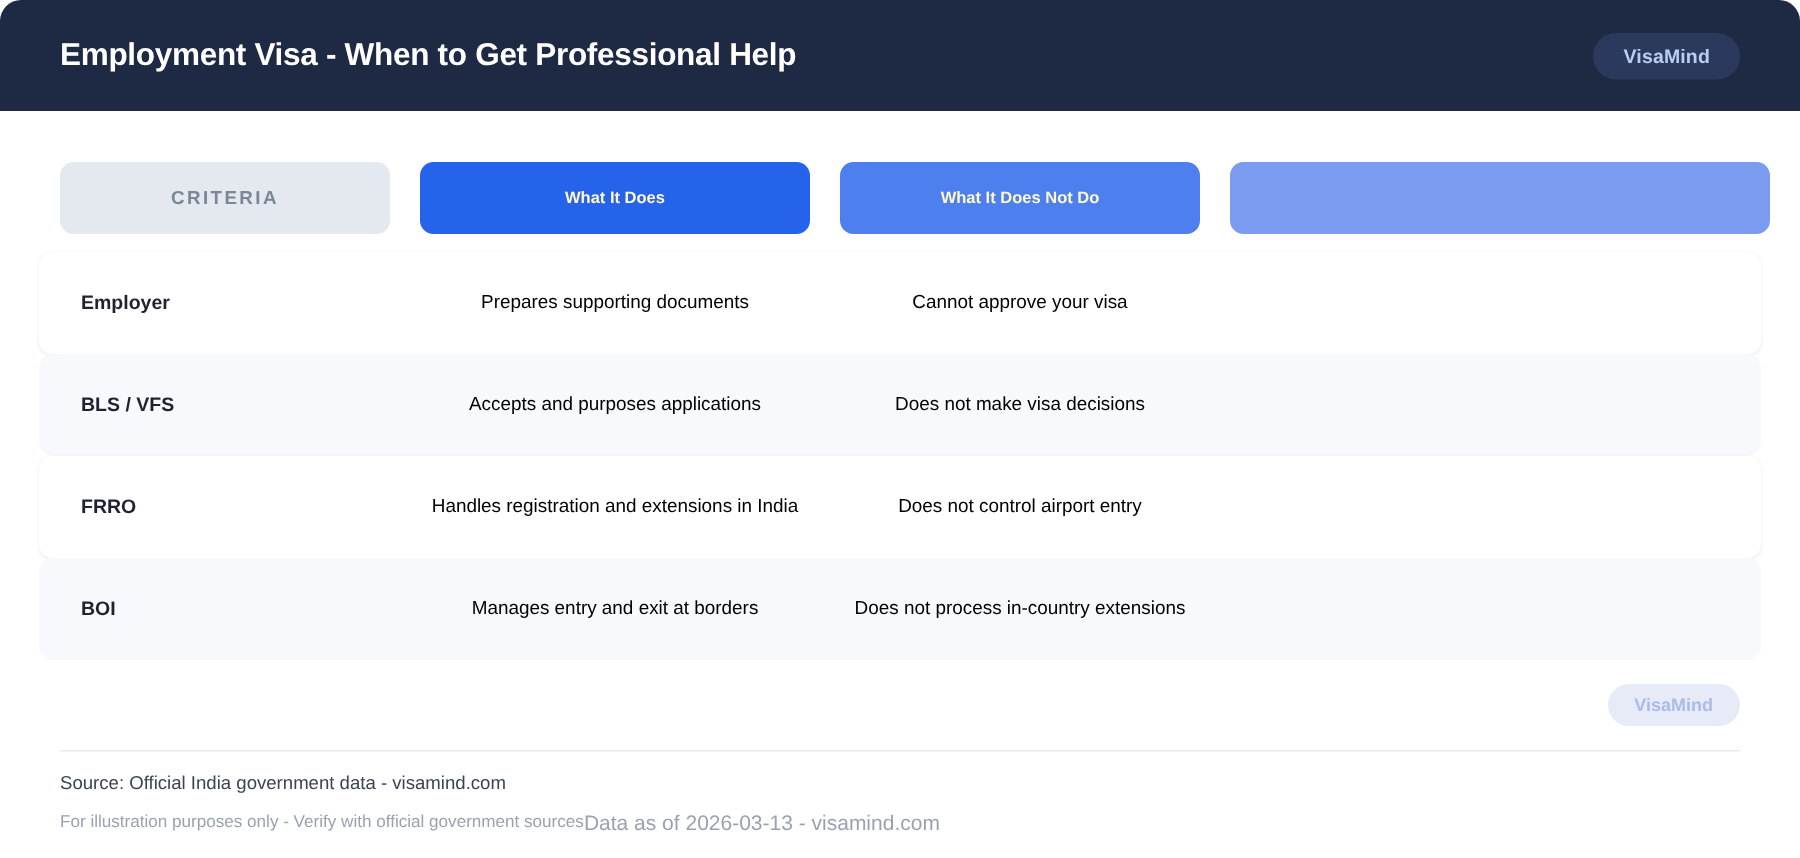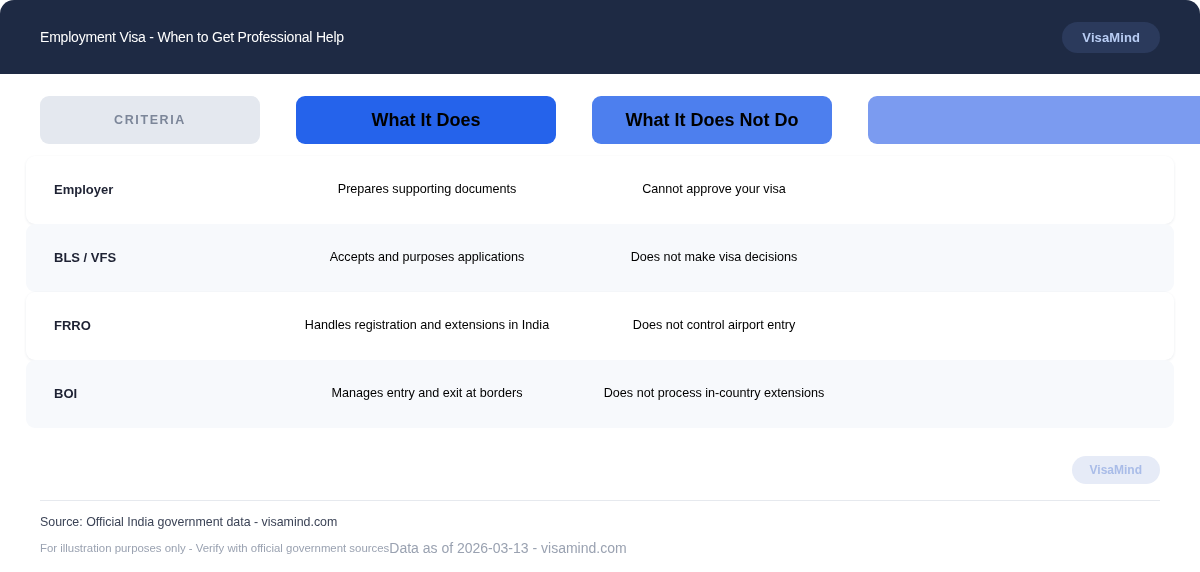--- a/index.html
+++ b/index.html
@@ -27,22 +27,22 @@
     background: #1e2a44;
     border-top-left-radius: 14px;
     border-top-right-radius: 14px;
     display: flex;
     align-items: center;
     justify-content: space-between;
     padding: 0 40px;
   }
   .header-title {
     color: #ffffff;
-    font-size: 14px;
-    font-weight: normal;
+    font-size: 21px;
+    font-weight: bold;
     letter-spacing: -0.2px;
     white-space: nowrap;
   }
   .header-badge {
     background: #2b3a5c;
     color: #b9cdf4;
     font-size: 13px;
     font-weight: bold;
     padding: 8px 20px;
     border-radius: 20px;
@@ -69,47 +69,48 @@
     pointer-events: none;
     z-index: 0;
   }
 
   .grid-wrap { position: relative; z-index: 1; }
 
   
   .head-row {
     display: grid;
     grid-template-columns: 220px 260px 240px 360px;
-    gap: 36px;
+    gap: 20px;
     margin-bottom: 12px;
+    margin-top: 12px;
   }
   .head-cell {
     height: 48px;
     border-radius: 9px;
     display: flex;
     align-items: center;
     justify-content: center;
-    font-size: 18px;
-    font-weight: bold;
-    color: #000000;
+    font-size: 11px;
+    font-weight: bold;
+    color: #fef9c3;
     text-align: center;
     padding: 0 10px;
   }
   .head-cell.criteria {
     background: #e4e8ef;
     color: #7c8699;
     font-size: 12.5px;
     letter-spacing: 1.6px;
   }
 
   
   .row {
     display: grid;
     grid-template-columns: 220px 260px 240px 360px;
-    gap: 37px;
+    gap: 20px;
     align-items: center;
     height: 68px;
     border-radius: 9px;
     padding: 0 14px;
     margin: 0 -14px;
   }
   .row.odd {
     background: #ffffff;
     box-shadow: 0 1px 3px rgba(25, 40, 75, 0.09);
   }

